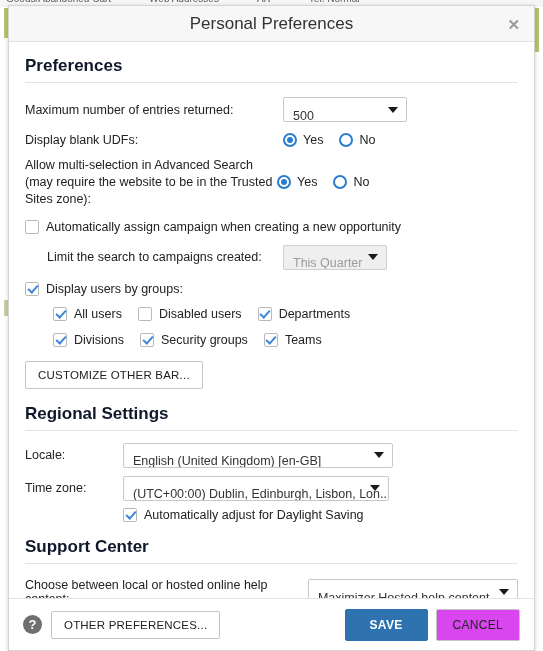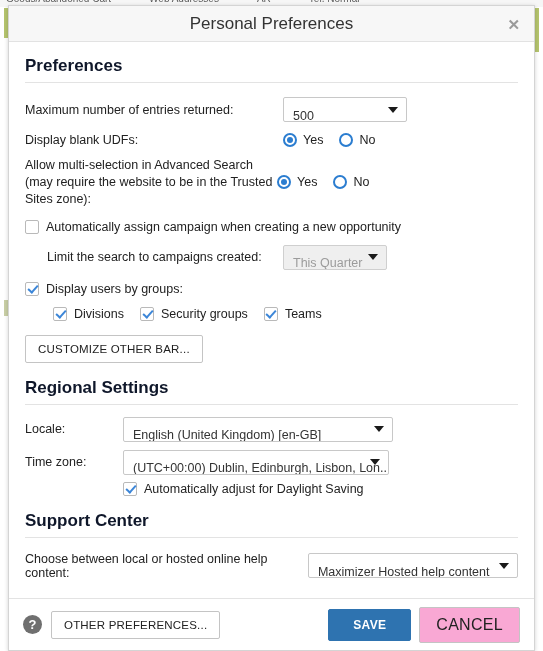--- a/index.html
+++ b/index.html
@@ -181,24 +181,24 @@
     border: 1px solid #2e73b0;
     color: #fff;
     font-size: 12px; font-weight: bold;
     padding: 8px 24px;
     border-radius: 2px; cursor: pointer;
     margin-right: 8px;
     font-family: "Liberation Sans", sans-serif;
     letter-spacing: .3px;
   }
   .btn-cancel {
-    background: #f9a8d4;
+    background: #d946ef;
     border: 1px solid #c4c4c4;
     color: #222;
-    font-size: 16px;
+    font-size: 12px;
     padding: 8px 16px;
     border-radius: 2px; cursor: pointer;
     font-family: "Liberation Sans", sans-serif;
     letter-spacing: .3px;
   }
   .indent1 { padding-left: 22px; }
   .indent2 { padding-left: 28px; }
   .multiline { line-height: 1.35; max-width: 252px; }
 </style>
 </head>
@@ -281,20 +281,34 @@
       </div>
     </div>
 
     <div class="row" style="margin-bottom:11px;">
       <label class="cb-item">
         <span class="cb on"></span>
         <span>Display users by groups:</span>
       </label>
     </div>
 
+    <div class="row indent2" style="gap:16px; margin-bottom:12px;">
+      <label class="cb-item">
+        <span class="cb on"></span>
+        <span>All users</span>
+      </label>
+      <label class="cb-item">
+        <span class="cb"></span>
+        <span>Disabled users</span>
+      </label>
+      <label class="cb-item">
+        <span class="cb on"></span>
+        <span>Departments</span>
+      </label>
+    </div>
 
     <div class="row indent2" style="gap:16px; margin-bottom:14px;">
       <label class="cb-item">
         <span class="cb on"></span>
         <span>Divisions</span>
       </label>
       <label class="cb-item">
         <span class="cb on"></span>
         <span>Security groups</span>
       </label>

